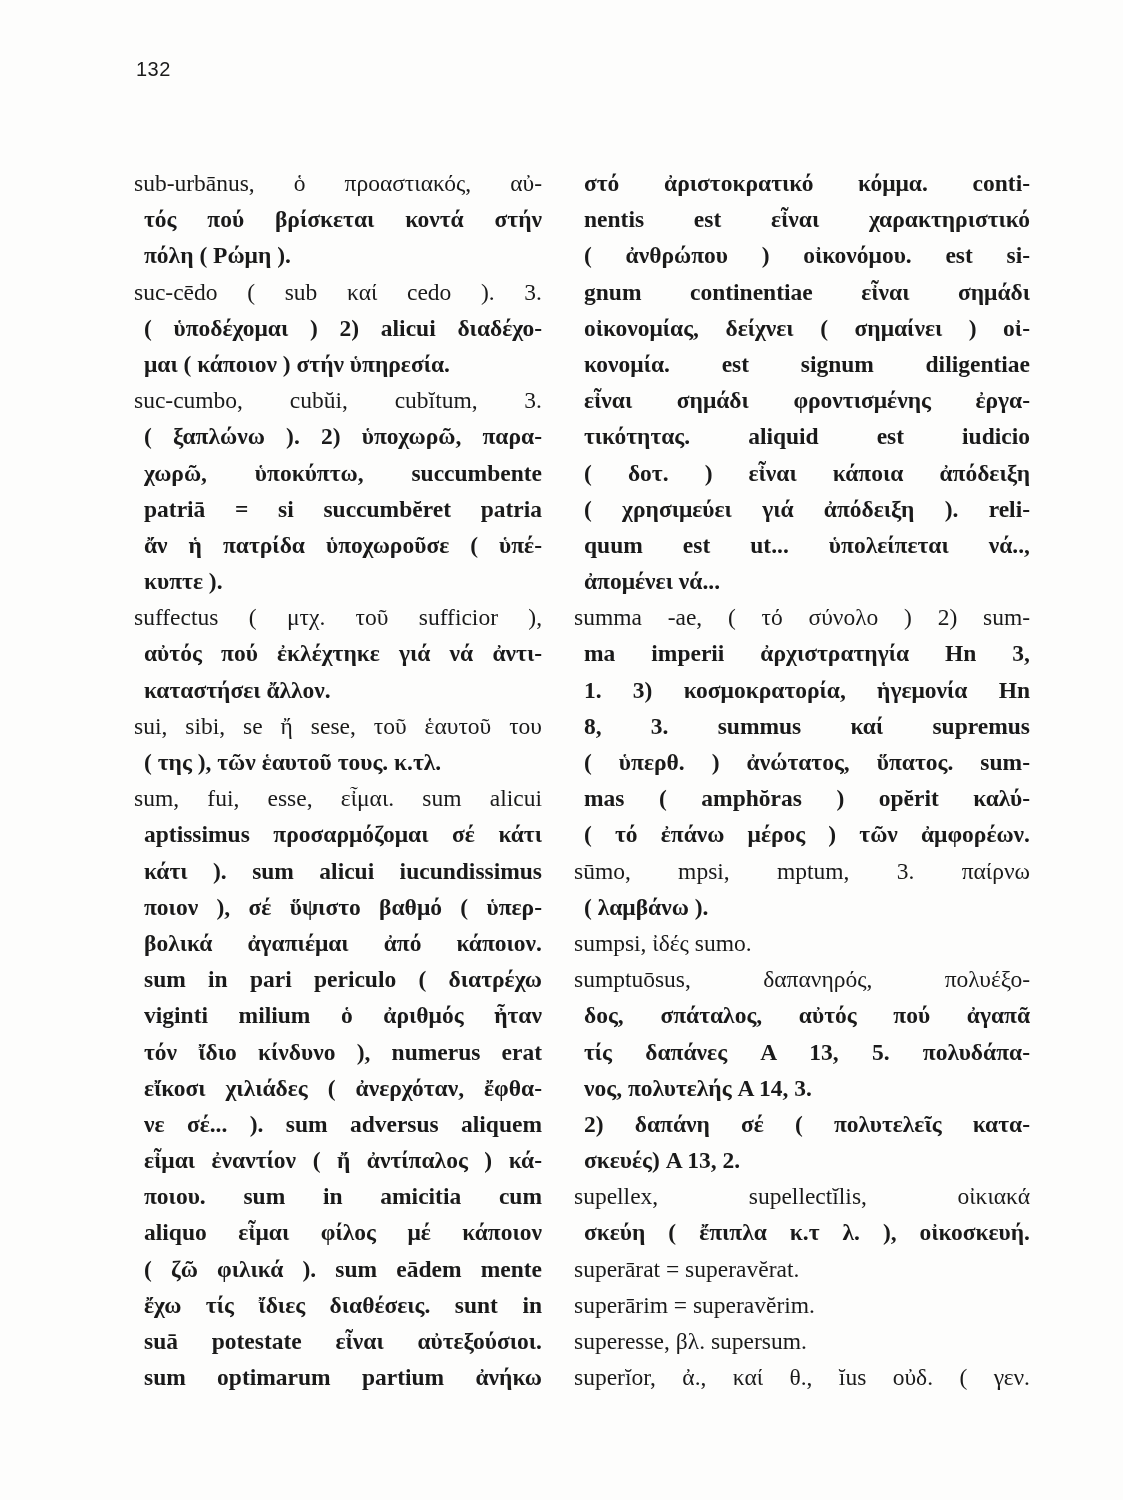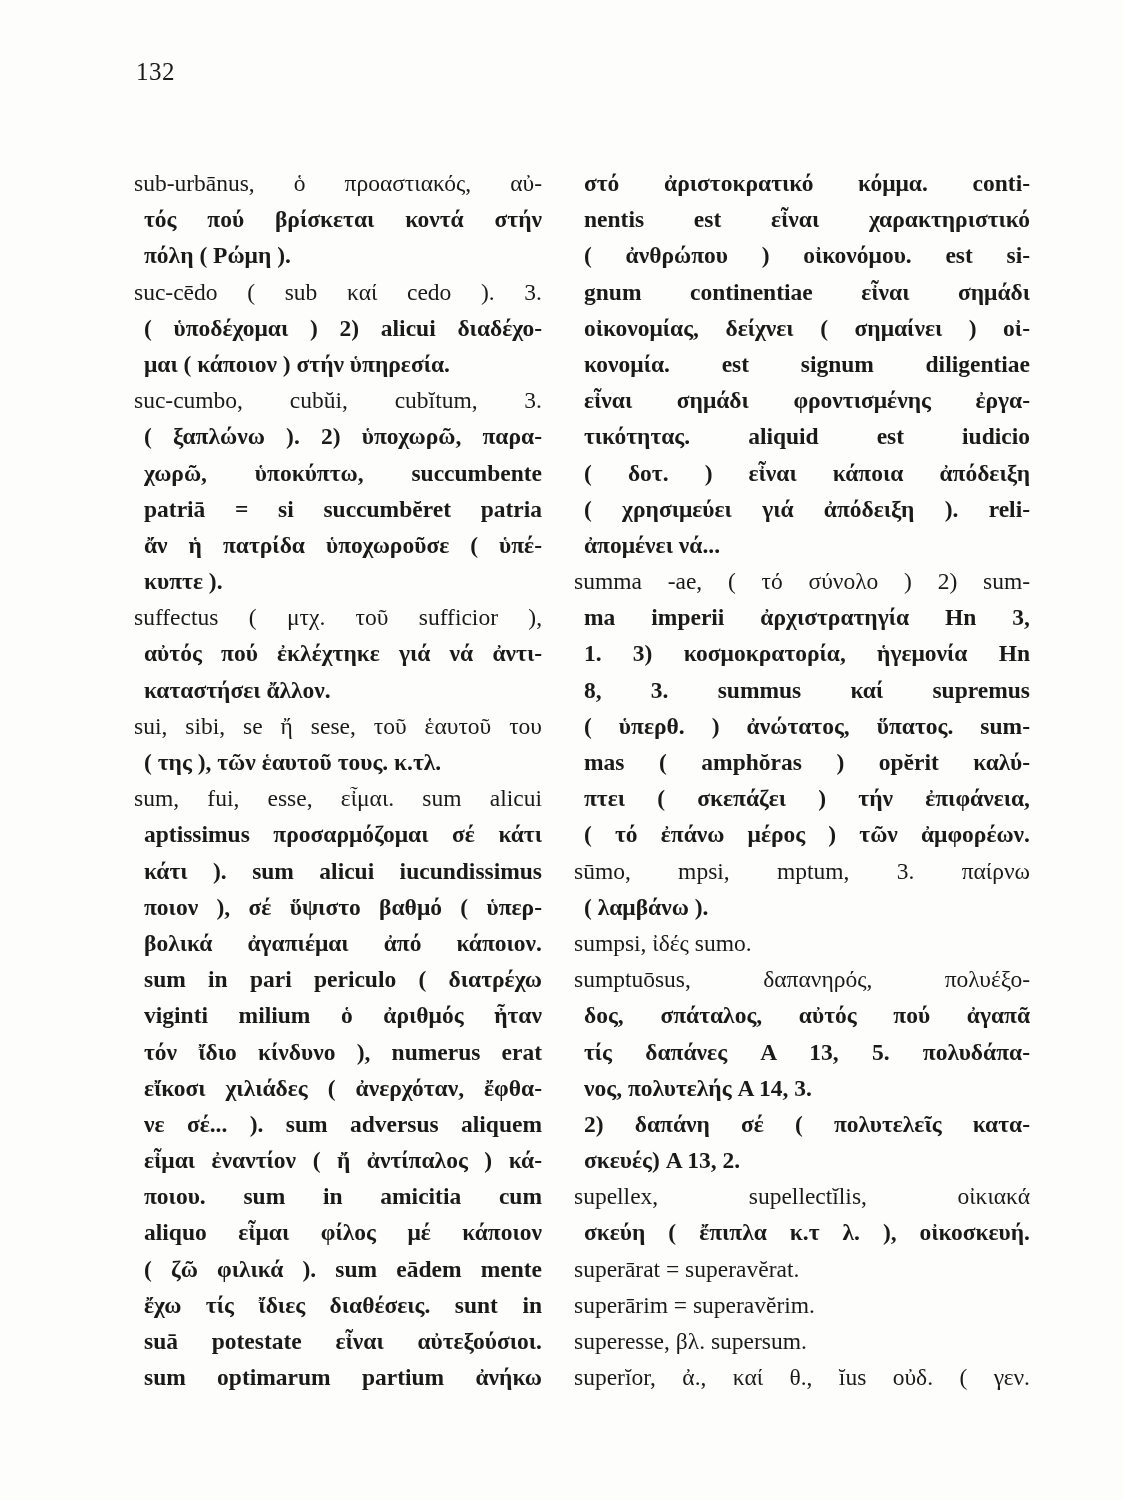--- a/index.html
+++ b/index.html
@@ -6,22 +6,22 @@
   body {
     width: 1123px; height: 1500px;
     background: #fdfdfc;
     font-family: "DejaVu Serif", "Liberation Serif", serif;
     color: #1a1a1a;
     position: relative;
     overflow: hidden;
   }
   .page-number {
     position: absolute; left: 136px; top: 58px;
-    font-family: Liberation Serif, serif;
-    font-size: 25px; letter-spacing: 0.5px;
+    font-family: Liberation Sans, sans-serif;
+    font-size: 20px; letter-spacing: 0.5px;
   }
   .column {
     position: absolute; top: 125px; margin-top: 40px;
   }
   .col-left { left: 134px; width: 408px; }
   .col-right { left: 574px; width: 456px; }
   .line {
     height: 36.2px; line-height: 36.2px;
     white-space: nowrap;
     font-family: "Liberation Serif", serif;
@@ -79,28 +79,28 @@
     <div class="line cont">στό ἀριστοκρατικό κόμμα. conti-</div>
     <div class="line cont">nentis est εἶναι χαρακτηριστικό</div>
     <div class="line cont">( ἀνθρώπου ) οἰκονόμου. est si-</div>
     <div class="line cont">gnum continentiae εἶναι σημάδι</div>
     <div class="line cont">οἰκονομίας, δείχνει ( σημαίνει ) οἰ-</div>
     <div class="line cont">κονομία. est signum diligentiae</div>
     <div class="line cont">εἶναι σημάδι φροντισμένης ἐργα-</div>
     <div class="line cont">τικότητας. aliquid est iudicio</div>
     <div class="line cont">( δοτ. ) εἶναι κάποια ἀπόδειξη</div>
     <div class="line cont">( χρησιμεύει γιά ἀπόδειξη ). reli-</div>
+    <div class="line cont">quum est ut... ὑπολείπεται νά..,</div>
     <div class="line cont last">ἀπομένει νά...</div>
     <div class="line head">summa -ae, ( τό σύνολο ) 2) sum-</div>
     <div class="line cont">ma imperii ἀρχιστρατηγία Hn 3,</div>
     <div class="line cont">1. 3) κοσμοκρατορία, ἡγεμονία Hn</div>
     <div class="line cont">8, 3. summus καί supremus</div>
     <div class="line cont">( ὑπερθ. ) ἀνώτατος, ὕπατος. sum-</div>
     <div class="line cont">mas ( amphŏras ) opĕrit καλύ-</div>
-    <div class="line cont">πτει ( σκεπάζει ) τήν ἐπιφάνεια,</div>
     <div class="line cont">( τό ἐπάνω μέρος ) τῶν ἀμφορέων.</div>
     <div class="line head">sūmo, mpsi, mptum, 3. παίρνω</div>
     <div class="line cont last">( λαμβάνω ).</div>
     <div class="line head last">sumpsi, ἰδές sumo.</div>
     <div class="line head">sumptuōsus, δαπανηρός, πολυέξο-</div>
     <div class="line cont">δος, σπάταλος, αὐτός πού ἀγαπᾶ</div>
     <div class="line cont">τίς δαπάνες A 13, 5. πολυδάπα-</div>
     <div class="line cont last">νος, πολυτελής A 14, 3.</div>
     <div class="line cont">2) δαπάνη σέ ( πολυτελεῖς κατα-</div>
     <div class="line cont last">σκευές) A 13, 2.</div>

